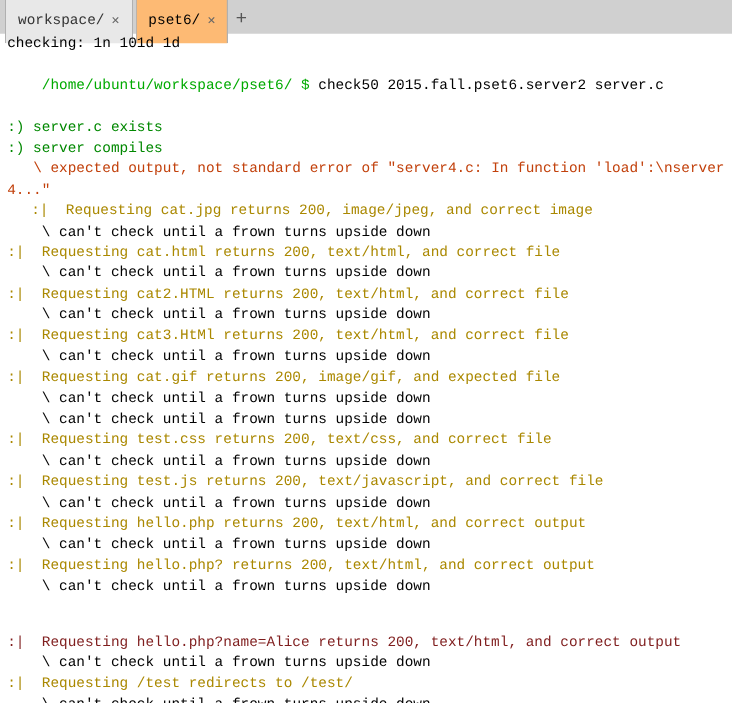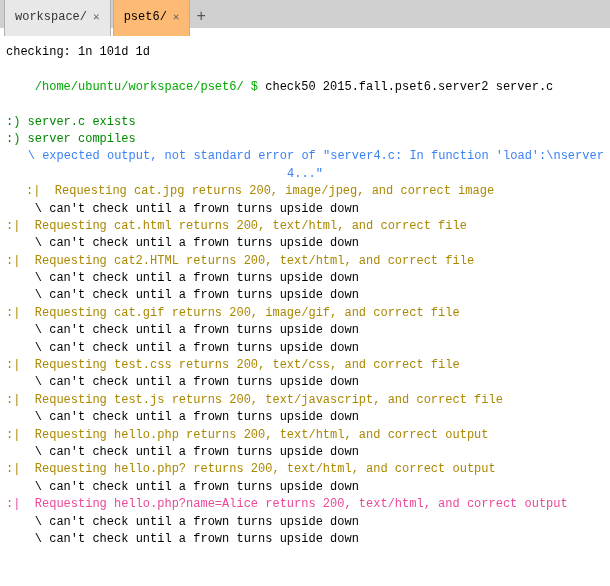--- a/index.html
+++ b/index.html
@@ -53,21 +53,21 @@
       font-size: 16px;
       cursor: pointer;
       color: #555;
       padding: 0 4px;
       line-height: 1;
     }
 
     
     .terminal {
       background: #ffffff;
-      padding: 16px 6px;
+      padding: 0 6px;
       height: calc(586px - 28px);
       overflow-y: auto;
       overflow-x: hidden;
       line-height: 1.45;
     }
 
     .line {
       white-space: pre-wrap;
       word-break: break-all;
     }
@@ -92,48 +92,50 @@
 <div class="terminal">
 
   <div class="line color-default">checking: 1n 101d 1d</div>
 
   <div class="line">
     <span style="color:#00aa00;">/home/ubuntu/workspace/pset6/ $ </span><span style="color:#000000;">check50 2015.fall.pset6.server2 server.c</span>
   </div>
 
   <div class="line" style="color:#008800;">:) server.c exists</div>
   <div class="line" style="color:#008800;">:) server compiles</div>
-  <div class="line" style="color:#3b82f6;text-align:center;">   \ expected output, not standard error of "server4.c: In function 'load':\nserver4..."</div>
+  <div class="line" style="color:#c2410c;">   \ expected output, not standard error of "server4.c: In function 'load':\nserver4..."</div>
 
   <div class="line" style="color:#aa8800;margin-left:20px;">:|  Requesting cat.jpg returns 200, image/jpeg, and correct image</div>
   <div class="line" style="color:#000000;">    \ can't check until a frown turns upside down</div>
 
   <div class="line" style="color:#aa8800;">:|  Requesting cat.html returns 200, text/html, and correct file</div>
   <div class="line" style="color:#000000;">    \ can't check until a frown turns upside down</div>
 
   <div class="line" style="color:#aa8800;">:|  Requesting cat2.HTML returns 200, text/html, and correct file</div>
   <div class="line" style="color:#000000;">    \ can't check until a frown turns upside down</div>
 
+  <div class="line" style="color:#aa8800;">:|  Requesting cat3.HtMl returns 200, text/html, and correct file</div>
   <div class="line" style="color:#000000;">    \ can't check until a frown turns upside down</div>
 
-  <div class="line" style="color:#aa8800;">:|  Requesting cat.gif returns 200, image/gif, and correct file</div>
+  <div class="line" style="color:#aa8800;">:|  Requesting cat.gif returns 200, image/gif, and expected file</div>
   <div class="line" style="color:#000000;">    \ can't check until a frown turns upside down</div>
 
   <div class="line" style="color:#000000;">    \ can't check until a frown turns upside down</div>
 
   <div class="line" style="color:#aa8800;">:|  Requesting test.css returns 200, text/css, and correct file</div>
   <div class="line" style="color:#000000;">    \ can't check until a frown turns upside down</div>
 
   <div class="line" style="color:#aa8800;">:|  Requesting test.js returns 200, text/javascript, and correct file</div>
   <div class="line" style="color:#000000;">    \ can't check until a frown turns upside down</div>
 
   <div class="line" style="color:#aa8800;">:|  Requesting hello.php returns 200, text/html, and correct output</div>
   <div class="line" style="color:#000000;">    \ can't check until a frown turns upside down</div>
 
   <div class="line" style="color:#aa8800;">:|  Requesting hello.php? returns 200, text/html, and correct output</div>
   <div class="line" style="color:#000000;">    \ can't check until a frown turns upside down</div>
 
-  <div class="line" style="color:#ec4899;">:|  Requesting hello.php?name=Alice returns 200, text/html, and correct output</div>
+  <div class="line" style="color:#7f1d1d;margin-top:29px;">:|  Requesting hello.php?name=Alice returns 200, text/html, and correct output</div>
   <div class="line" style="color:#000000;">    \ can't check until a frown turns upside down</div>
 
+  <div class="line" style="color:#aa8800;">:|  Requesting /test redirects to /test/</div>
   <div class="line" style="color:#000000;">    \ can't check until a frown turns upside down</div>
 
 </div>
 
 </body></html>

